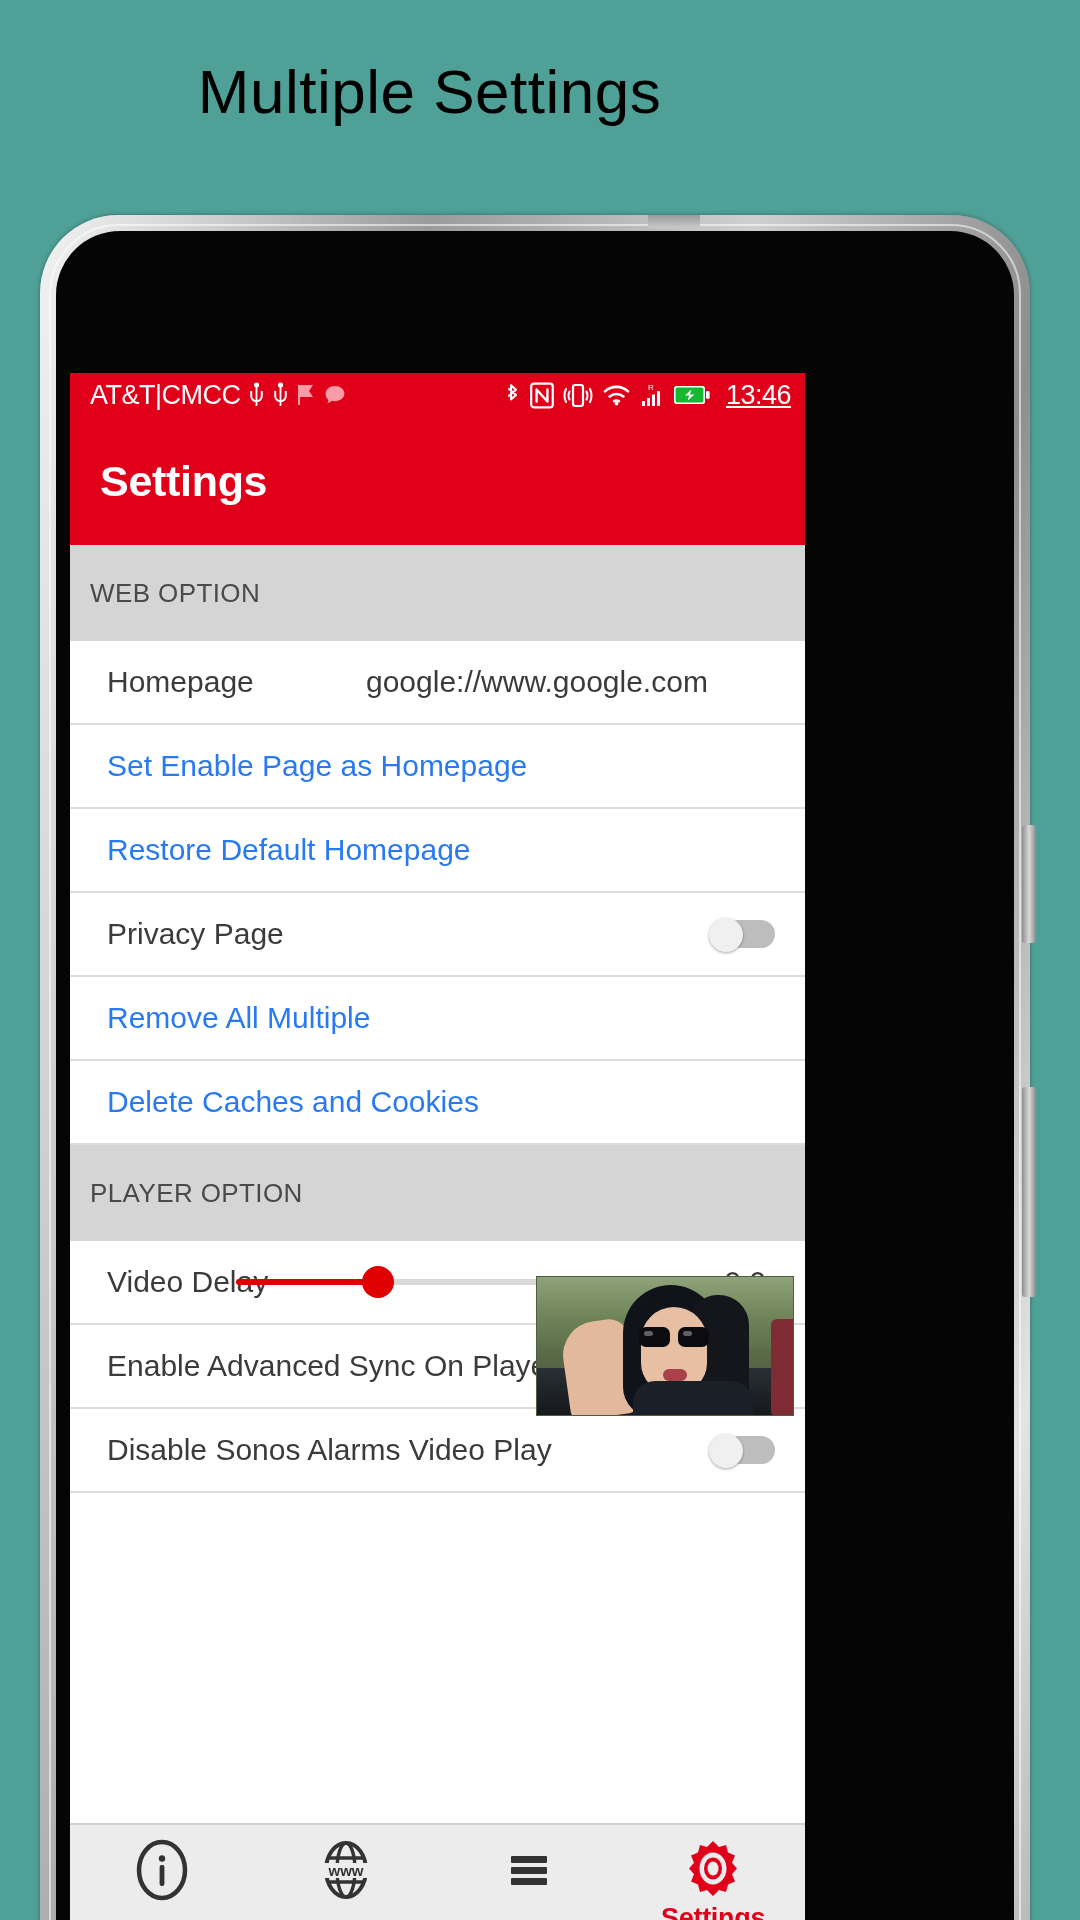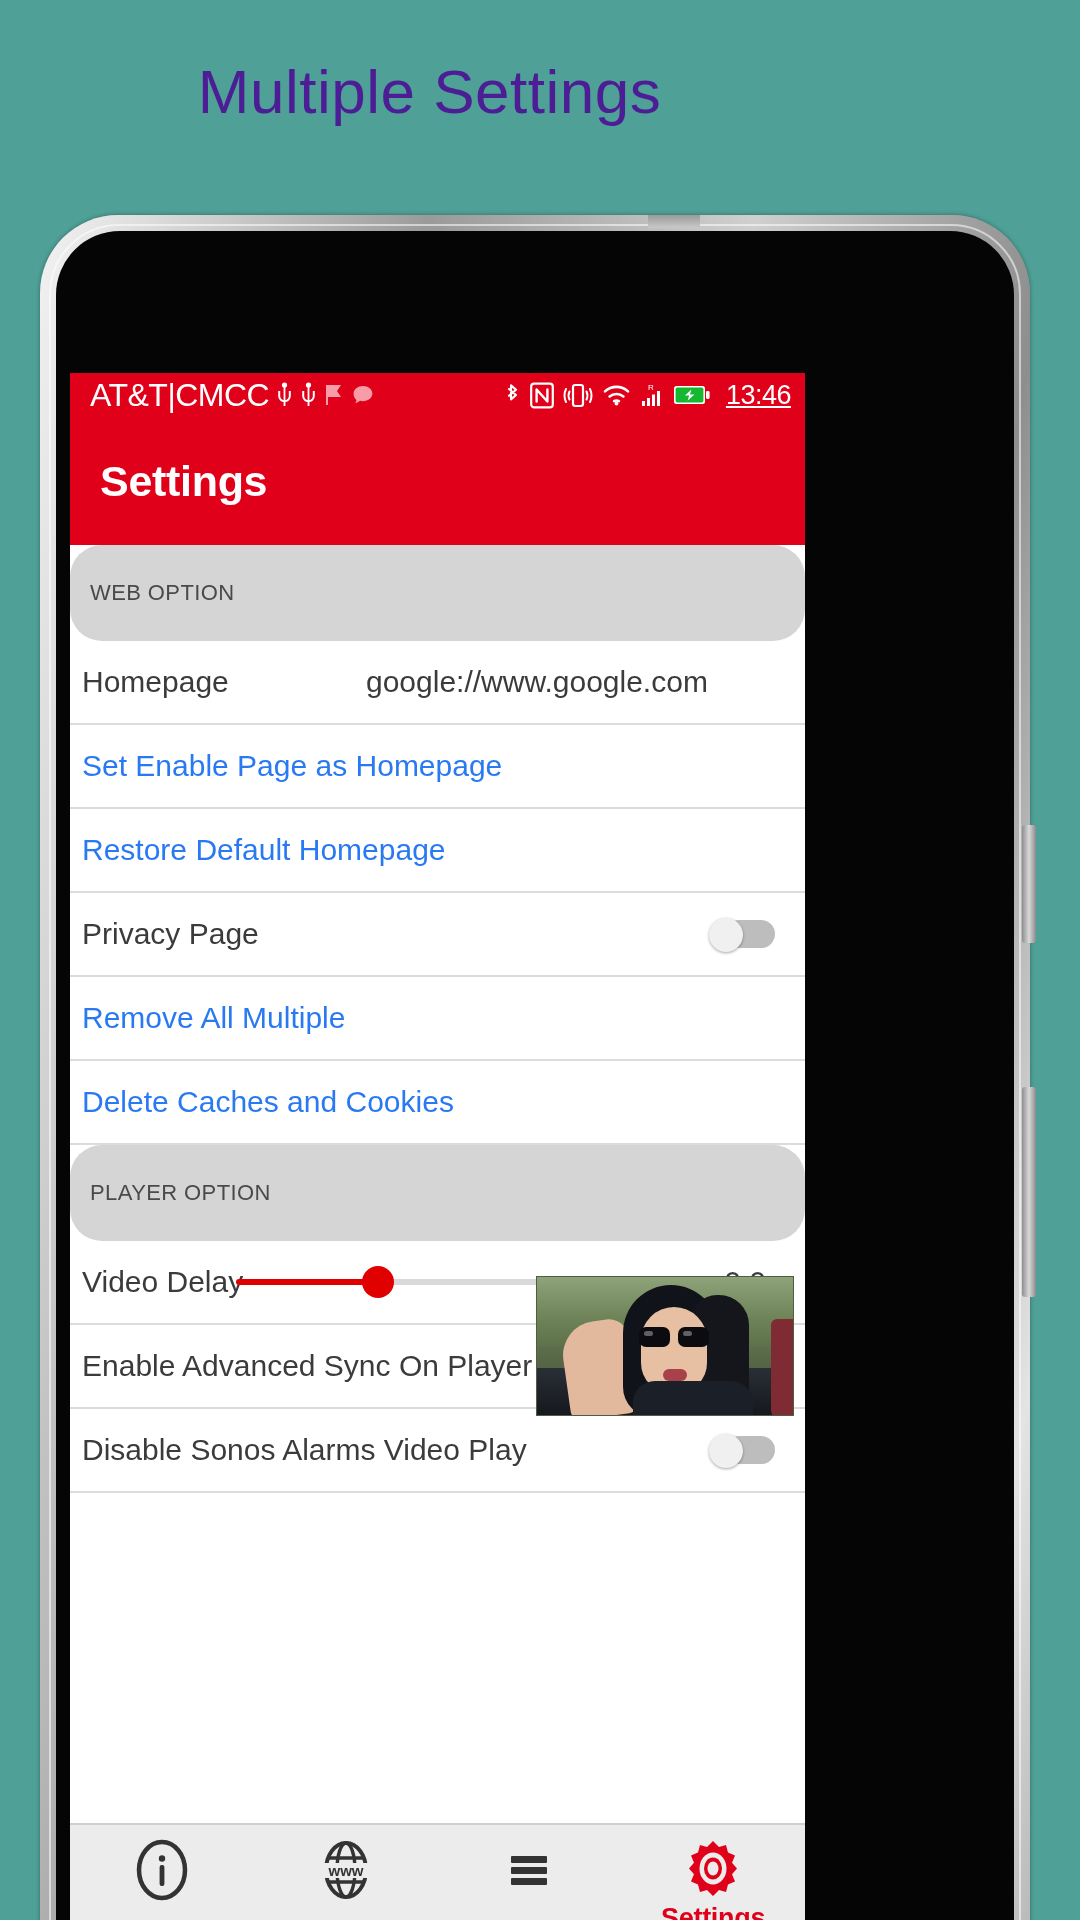--- a/index.html
+++ b/index.html
@@ -8,21 +8,21 @@
     width: 1080px; height: 1920px;
     overflow: hidden;
     font-family: "Liberation Sans", sans-serif;
   }
   body { background: #4fa097; position: relative; }
 
   
   .page-title {
     position: absolute; top: 58px; left: 0; width: 859px;
     text-align: center;
-    font-size: 62px; font-weight: 400; color: #4c1d95;
+    font-size: 62px; font-weight: 400; color: #000000;
     letter-spacing: 0.5px;
     line-height: 1.1;
   }
 
   
   .device {
     position: absolute;
     left: 40px; top: 215px;
     width: 1005px; height: 1760px;
   }
@@ -98,21 +98,21 @@
 
   
   .statusbar {
     height: 44px;
     background: #e1001a;
     display: flex; align-items: center;
     padding: 0 14px 0 20px;
     color: #ffffff;
   }
   .sb-left { display: flex; align-items: center; gap: 7px; flex: 1; }
-  .sb-carrier { font-size: 32px; letter-spacing: -0.5px; white-space: nowrap; }
+  .sb-carrier { font-size: 27px; letter-spacing: -0.5px; white-space: nowrap; }
   .sb-right { display: flex; align-items: center; gap: 9px; }
   .sb-ico { display: inline-flex; align-items: center; }
   .sb-ico svg { display: block; }
   .sb-time { font-size: 27px; margin-left: 6px; letter-spacing: -0.5px; text-decoration: underline; }
   .sb-dim { opacity: .78; }
 
   
   .appbar {
     height: 128px;
     background: #e1001a;
@@ -124,29 +124,28 @@
   }
 
   
   .list { background: #fff; }
   .section-head {
     background: #d5d5d5;
     height: 96px;
     display: flex; align-items: center;
     padding-left: 20px;
     color: #4a4a4a;
-    font-size: 22px;
+    font-size: 26px;
     letter-spacing: 0.4px;
-    border-radius: 32px;
   }
   .row {
     height: 84px;
     background: #fff;
     display: flex; align-items: center;
-    padding: 0 22px 0 12px;
+    padding: 0 22px 0 37px;
     border-bottom: 2px solid #dcdcdc;
     position: relative;
   }
   .row-label { font-size: 30px; color: #3b3b3b; white-space: nowrap; }
   .row-label.link { color: #2979f2; }
   .row-value {
     font-size: 30px; color: #3b3b3b;
     position: absolute; left: 296px;
   }
 

